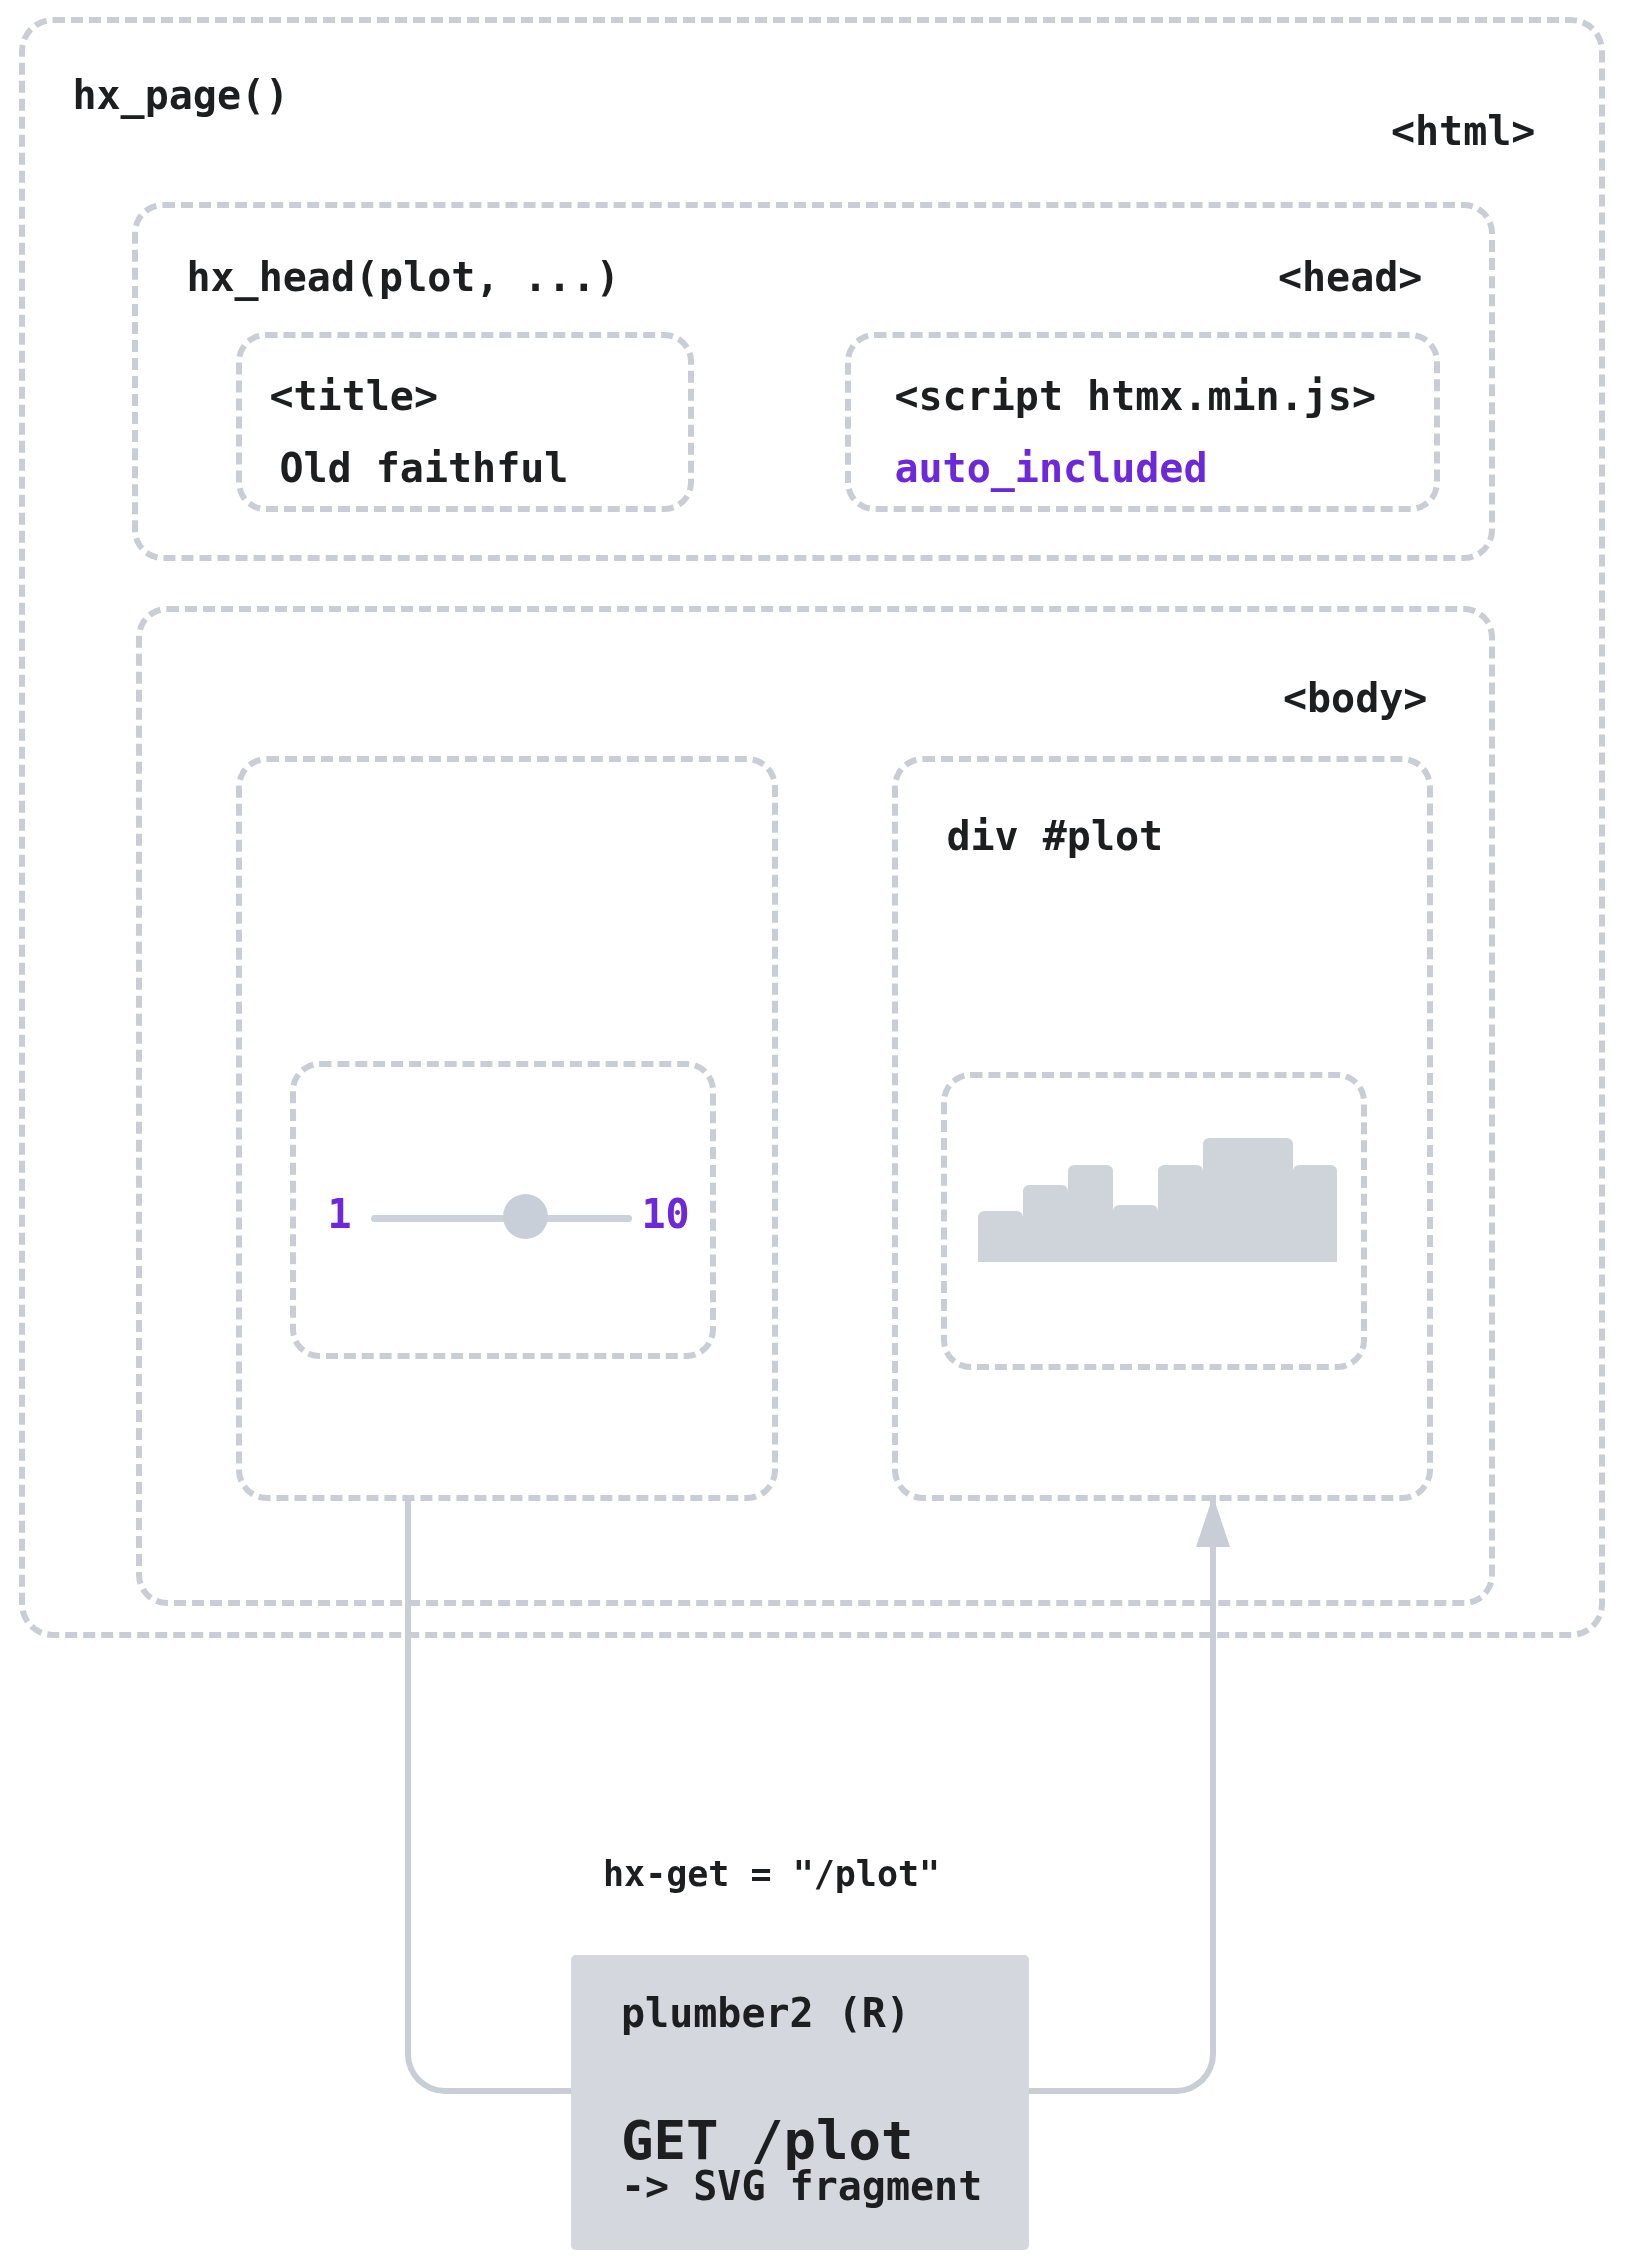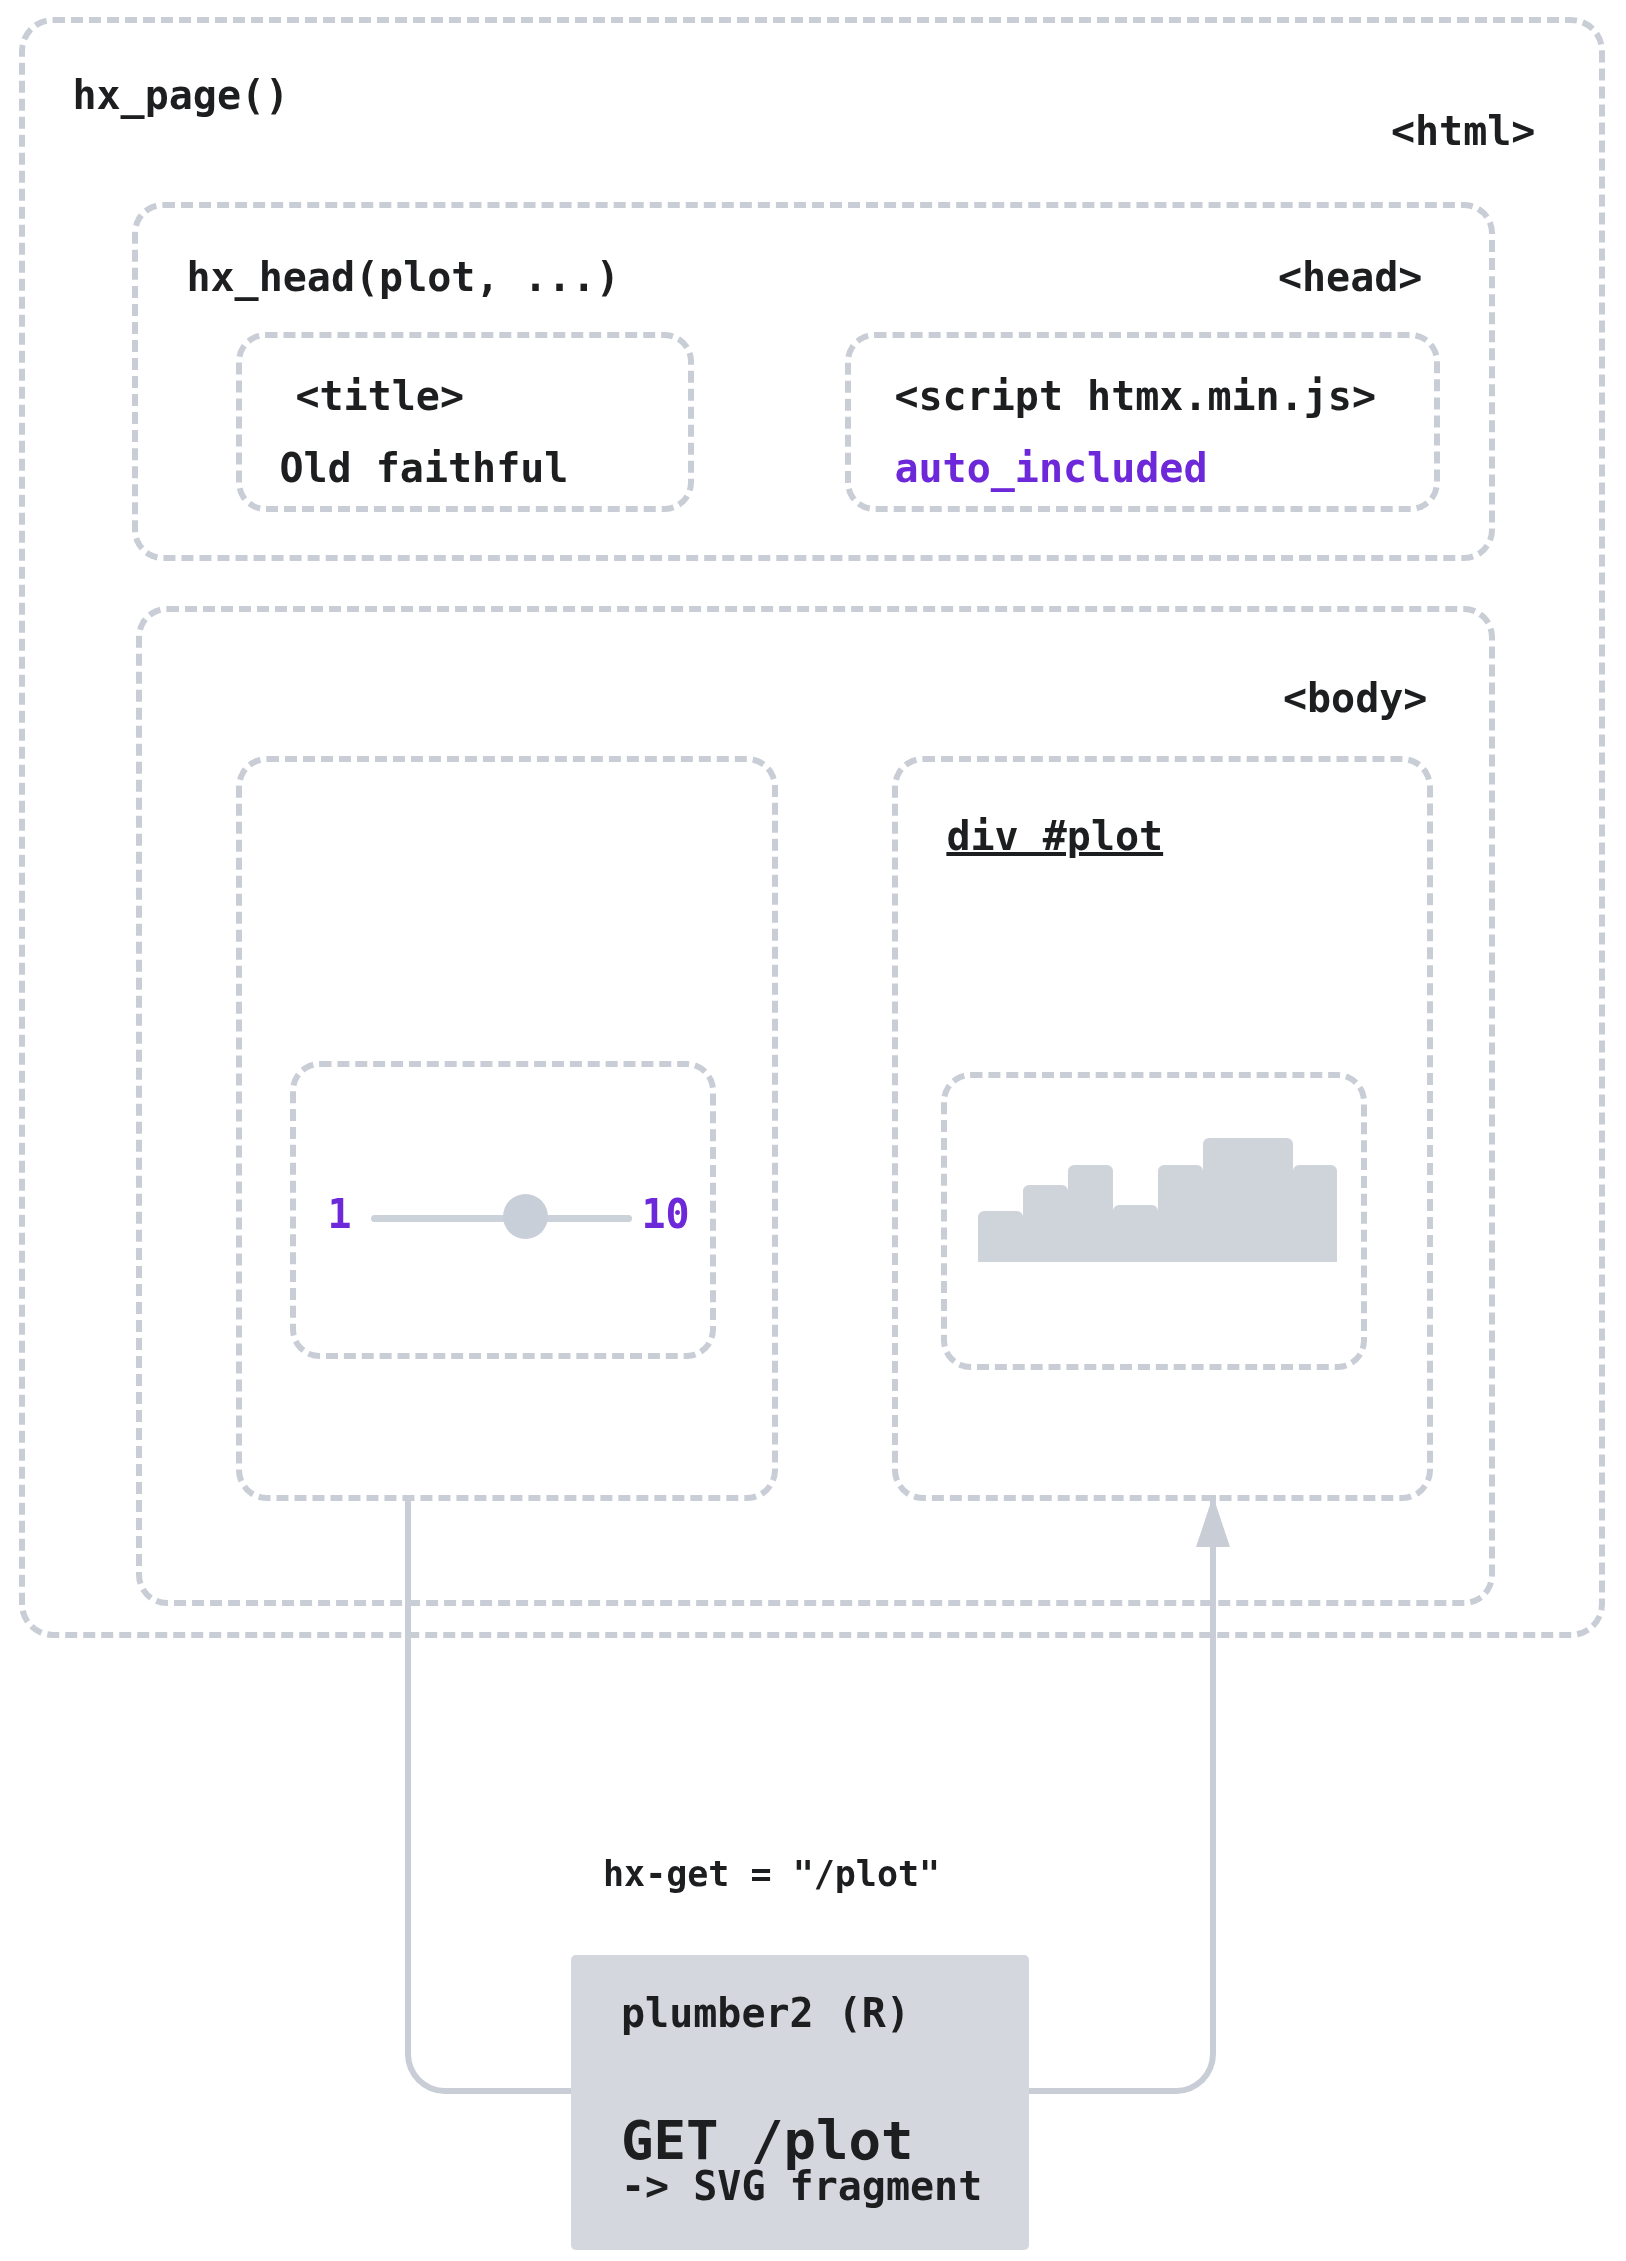--- a/index.html
+++ b/index.html
@@ -31,21 +31,21 @@
   #htmlBox { left: 19.4px; top: 17px; width: 1586px; height: 1621px; }
   #lblHxPage  { left: 47px;  top: 48px; }
   #lblHtmlTag { right: 64px; top: 48px; margin-top: 36px; }
 
   
   #headBox { left: 107px; top: 179px; width: 1363px; height: 359px; border-radius: 31px; }
   #lblHxHead  { left: 48px;  top: 45px; }
   #lblHeadTag { right: 67px; top: 45px; }
 
   #titleBox  { left: 98px; top: 124px; width: 458px; height: 180px; border-radius: 29.5px; }
-  #lblTitleTag   { left: 53px; top: 34px; }
+  #lblTitleTag   { left: 27px; top: 34px; }
   #lblTitleValue { left: 37px; top: 106px; }
 
   #scriptBox { left: 707px; top: 124px; width: 595px; height: 180px; border-radius: 29.5px; }
   #lblScriptTag  { left: 43px; top: 34px; }
   #lblScriptNote { left: 43px; top: 106px; }
 
   
   #bodyBox { left: 111px; top: 583px; width: 1359px; height: 1000px; border-radius: 31px; }
   #lblBodyTag { right: 62px; top: 62px; }
 
@@ -58,21 +58,21 @@
   #sliderTrack {
     position: absolute; left: 75px; top: 148px; width: 261px; height: 7px;
     background: #ccd2da; border-radius: 3.9px;
   }
   #sliderThumb {
     position: absolute; left: 207px; top: 127px; width: 45px; height: 45px;
     background: #c9cfd8; border-radius: 50%;
   }
 
   #plotBox { left: 750px; top: 144px; width: 541px; height: 745px; border-radius: 31px; }
-  #lblDivPlot { left: 48px; top: 50px; text-decoration: underline; }
+  #lblDivPlot { left: 48px; top: 50px; }
 
   #histBox { left: 43px; top: 310px; width: 426px; height: 298px; border-radius: 29.5px; }
   #histBars {
     position: absolute; left: 31px; top: 60px; width: 359px; height: 124px;
     display: flex; align-items: flex-end;
   }
   .hist-bar { background: #cfd4db; border-radius: 6.2px 6.2px 0 0; flex-basis: 0; }
   #histCaption { left: 0; top: 224px; width: 100%; text-align: center; font-size: 39px; }
 
   

